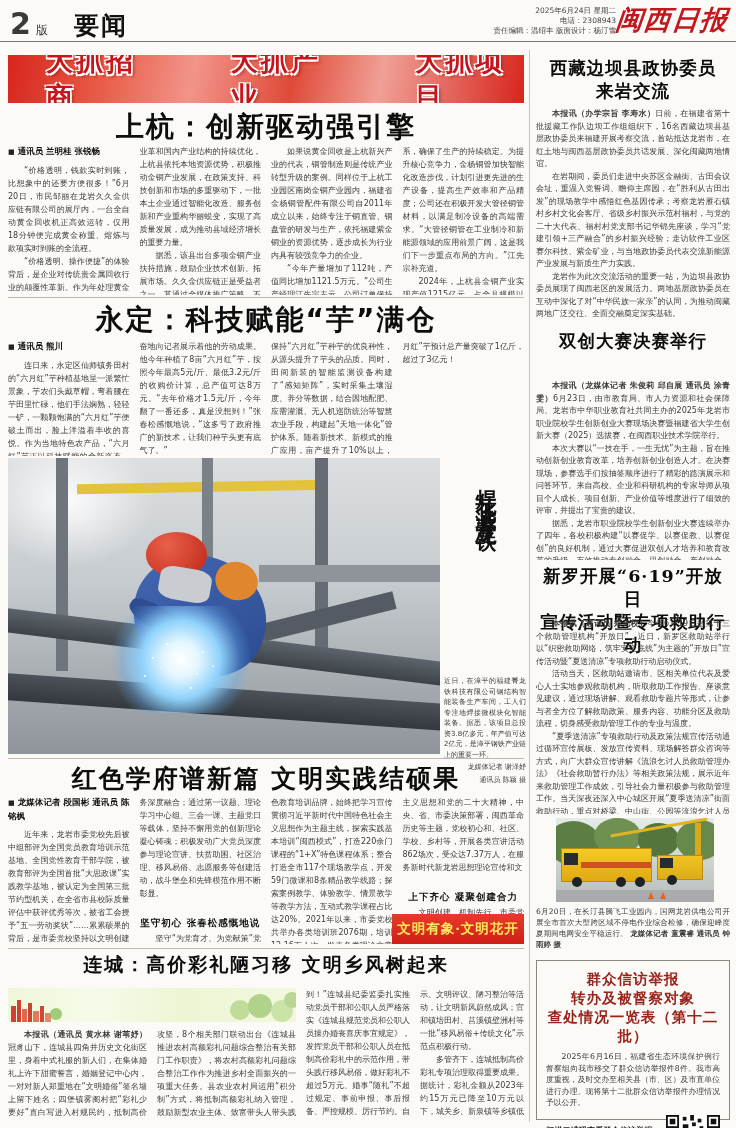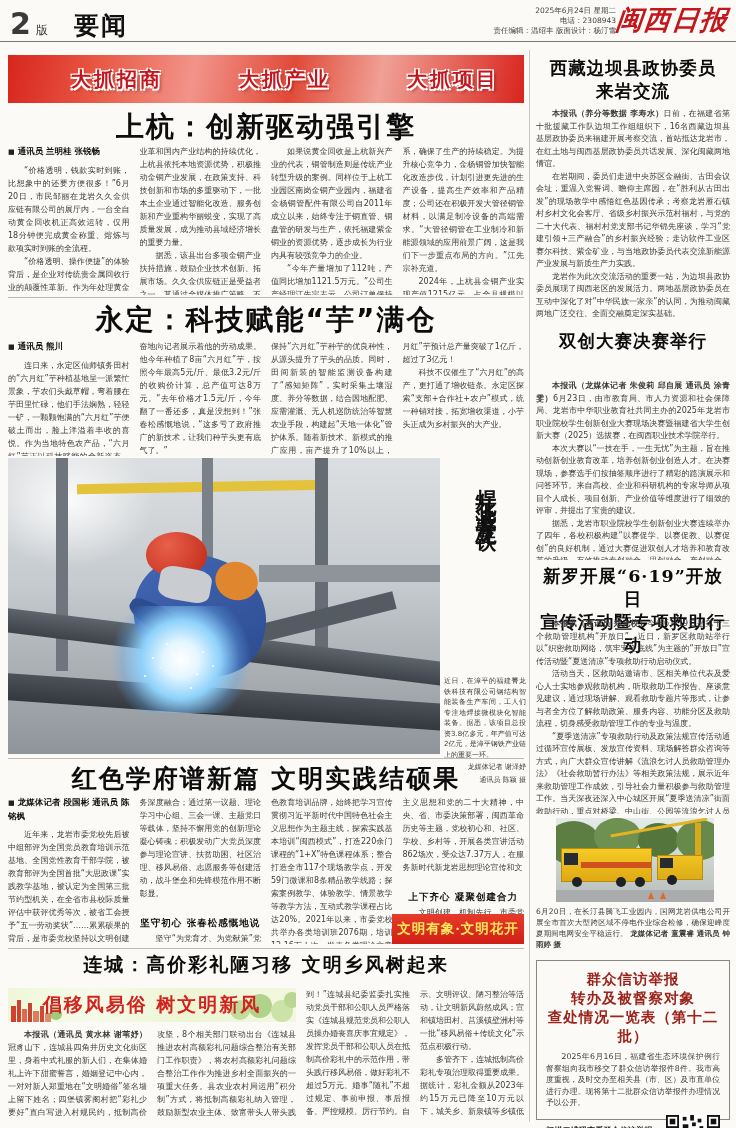--- a/index.html
+++ b/index.html
@@ -17,21 +17,21 @@
   .pg-sec { font-size:25px; font-weight:bold; color:#111; margin-left:22px; letter-spacing:2px; }
   .hdr-meta { position:absolute; right:120px; top:6px; text-align:right; font-size:7.5px; line-height:10px; color:#444; }
   .masthead { position:absolute; right:8px; top:2px; font-family:"DejaVu Serif", serif; font-style:italic; font-weight:bold; font-size:27px; color:#c3171e; letter-spacing:1px; transform:skewX(-6deg); }
   
   .vrule { position:absolute; left:529px; top:50px; width:1px; height:1072px; background:#c9c6c0; }
   .hair { position:absolute; left:8px; width:516px; height:1px; background:#bdbab4; }
   
   .banner1 { position:absolute; left:8px; top:55px; width:516px; height:48px;
     background:linear-gradient(100deg,#d8251d 0%,#e85a45 18%,#f2948a 36%,#e04a38 55%,#f0a096 72%,#d8251d 100%);
     display:flex; align-items:center; justify-content:center; gap:38px; overflow:hidden; }
-  .banner1 span { font-size:20px; font-weight:bold; color:#c5161d; letter-spacing:3px;
+  .banner1 span { font-size:27px; font-weight:bold; color:#c5161d; letter-spacing:3px;
     text-shadow:-1.5px -1.5px 0 #fff,1.5px -1.5px 0 #fff,-1.5px 1.5px 0 #fff,1.5px 1.5px 0 #fff,3px 3px 3px rgba(120,0,0,.45);margin-left:38px; }
   
   .headline { position:absolute; left:8px; width:516px; text-align:center; font-weight:bold; color:#0d0d0d; letter-spacing:2px; }
   
   .art { position:absolute; left:8px; width:516px; display:flex; gap:10px; overflow:hidden; }
   .col { flex:1 1 0; overflow:hidden; font-size:8px; line-height:13px; text-align:justify; color:#3b3b3b; }
   .col p { text-indent:2em; }
   .byline { font-weight:bold; font-size:8.5px; margin-bottom:5px; text-indent:0 !important; color:#111; }
   .byline .sq { color:#222; font-size:7px; margin-right:3px; }
   .subhead { font-weight:bold; font-size:9.5px; text-align:center; text-indent:0 !important; margin:16px 0 3px; color:#111; letter-spacing:1px; }
@@ -157,21 +157,20 @@
     </div>
     <div class="col">
       <p style="text-indent:0">奋地向记者展示着他的劳动成果。他今年种植了8亩“六月红”芋，按照今年最高5元/斤、最低3.2元/斤的收购价计算，总产值可达8万元。“去年价格才1.5元/斤，今年翻了一番还多，真是没想到！”张春松感慨地说，“这多亏了政府推广的新技术，让我们种芋头更有底气了。”</p>
 
     </div>
     <div class="col">
       <p style="text-indent:0">保持“六月红”芋种芋的优良种性，从源头提升了芋头的品质。同时，田间新装的智能监测设备构建了“感知矩阵”，实时采集土壤湿度、养分等数据，结合因地配肥、应需灌溉、无人机巡防统治等智慧农业手段，构建起“天地一体化”管护体系。随着新技术、新模式的推广应用，亩产提升了10%以上，全区3.8万亩“六</p>
     </div>
     <div class="col">
       <p style="text-indent:0">月红”芋预计总产量突破了1亿斤，超过了3亿元！</p>
-      <p>科技不仅催生了“六月红”的高产，更打通了增收链条。永定区探索“支部+合作社+农户”模式，统一种销对接，拓宽增收渠道，小芋头正成为乡村振兴的大产业。</p>
     </div>
   </div>
 
   <div class="photo-row">
     <div class="ph1">
       <div class="glowwin"></div>
       <div class="beamY"></div>
       <div class="pil" style="left:11%;width:3%;height:72%;"></div>
       <div class="pil" style="left:45%;width:2.5%;height:56%;background:#7a8188;"></div>
       <div class="pil" style="left:71%;width:3%;height:66%;background:#666c73;"></div>
@@ -234,21 +233,20 @@
         <svg class="lc-sky" viewBox="0 0 56 26">
           <rect x="1" y="10" width="5" height="16" fill="#d2402f"></rect>
             <rect x="7" y="4" width="4" height="22" fill="#d2402f"></rect>
           <rect x="12" y="13" width="5" height="13" fill="#e0684f"></rect>
             <rect x="18" y="7" width="4" height="19" fill="#c8452f"></rect>
           <rect x="23" y="15" width="6" height="11" fill="#df7a5f"></rect>
             <rect x="30" y="10" width="4" height="16" fill="#cf4a33"></rect>
           <rect x="35" y="17" width="6" height="9" fill="#e28a6e"></rect>
             <circle cx="46" cy="18" r="6" fill="#8cbf5e" opacity=".8"></circle>
         </svg>
-        <span class="txt">倡移风易俗  树文明新风</span>
         <svg class="lc-trees" viewBox="0 0 70 34">
           <circle cx="14" cy="22" r="10" fill="#a9cf79"></circle>
             <circle cx="34" cy="18" r="12" fill="#8fbf60"></circle>
           <circle cx="56" cy="23" r="11" fill="#b8d98a"></circle>
             <circle cx="66" cy="12" r="8" fill="#9cc56c"></circle>
         </svg>
       </div>
       <div class="lc-cols">
         <div class="col">
           <p style="text-indent:2em"><b>本报讯（通讯员 黄水林 谢苇妤）</b><span>冠豸山下，连城县四角井历史文化街区里，身着中式礼服的新人们，在集体婚礼上许下甜蜜誓言，婚姻登记中心内，一对对新人郑重地在“文明婚俗”签名墙上留下姓名；四堡镇雾阁村把“彩礼少要好”直白写进入村规民约，抵制高价彩礼的共识渐渐在村民中传递……连日来，行走在连城的大城小乡，抵制高价彩礼、倡导文明婚俗新景处处可见。</span></p>
@@ -268,21 +266,21 @@
       <p style="text-indent:0">示、文明评议、陋习整治等活动，让文明新风蔚然成风；宣和镇培田村、莒溪镇壁洲村等一批“移风易俗+传统文化”示范点积极行动。</p>
       <p>多管齐下，连城抵制高价彩礼专项治理取得重要成果。据统计，彩礼金额从2023年约15万元已降至10万元以下，城关乡、新泉镇等乡镇低彩礼、零彩礼婚事占比持续上升，其中莒溪镇“零彩礼”宴席同比增长150%，彩礼负担显著减轻；漳坊乡、四堡镇等通过引导群众将宴席规模控制在10桌以内，比例上升至80%左右，户均节省3万元以上，大操大办得到有效遏制，勤俭节约的良好风尚正逐步成为连城移风易俗的本真底色。</p>
     </div>
   </div>
 
   <div class="r-art-title" style="top:57px;">
     <div>西藏边坝县政协委员</div>
     <div>来岩交流</div>
   </div>
   <div class="r-body" style="top:108px; height:212px;">
-    <p style="text-indent:2em"><span class="lead">本报讯（养分等数据 李寿水）</span><span>日前，在福建省第十批援藏工作队边坝工作组组织下，16名西藏边坝县基层政协委员来福建开展考察交流，首站抵达龙岩市，在红土地与闽西基层政协委员共话发展、深化闽藏两地情谊。</span></p>
+    <p style="text-indent:2em"><span class="lead">本报讯（办学宗旨 李寿水）</span><span>日前，在福建省第十批援藏工作队边坝工作组组织下，16名西藏边坝县基层政协委员来福建开展考察交流，首站抵达龙岩市，在红土地与闽西基层政协委员共话发展、深化闽藏两地情谊。</span></p>
     <p>在岩期间，委员们走进中央苏区金融街、古田会议会址，重温入党誓词、瞻仰主席园，在“胜利从古田出发”的现场教学中感悟红色基因传承；考察龙岩雁石镇村乡村文化会客厅、省级乡村振兴示范村福村，与党的二十大代表、福村村党支部书记华锦先座谈，学习“党建引领+三产融合”的乡村振兴经验；走访软件工业区赛尔科技、紫金矿业，与当地政协委员代表交流新能源产业发展与新质生产力实践。</p>
     <p>龙岩作为此次交流活动的重要一站，为边坝县政协委员展现了闽西老区的发展活力。两地基层政协委员在互动中深化了对“中华民族一家亲”的认同，为推动闽藏两地广泛交往、全面交融奠定深实基础。</p>
 
   </div>
 
   <div class="r-art-title" style="top:330px;">
     <div>双创大赛决赛举行</div>
   </div>
   <div class="r-body" style="top:380px; height:180px;">
     <p style="text-indent:2em"><span class="lead">本报讯（龙媒体记者 朱俊莉 邱自展 通讯员 涂青雯）</span><span>6月23日，由市教育局、市人力资源和社会保障局、龙岩市中华职业教育社共同主办的2025年龙岩市职业院校学生创新创业大赛现场决赛暨福建省大学生创新大赛（2025）选拔赛，在闽西职业技术学院举行。</span></p>

